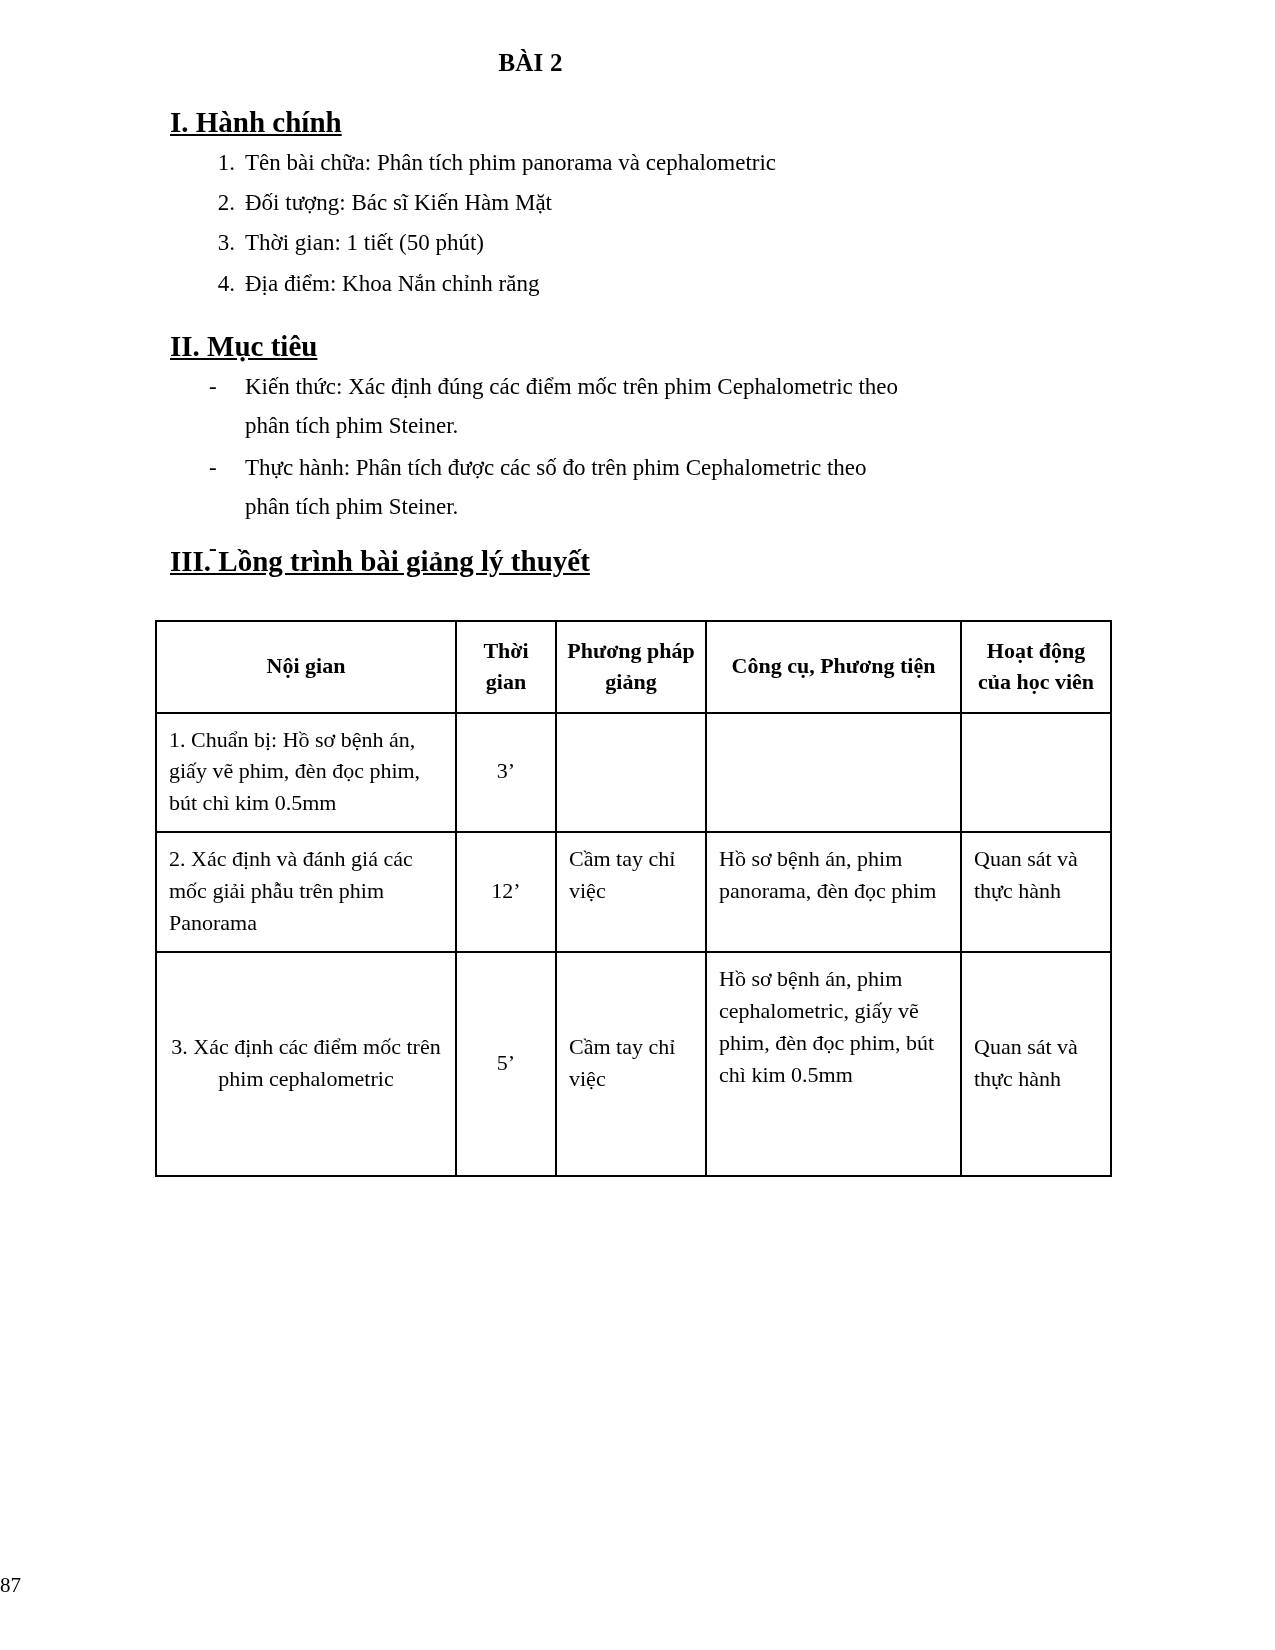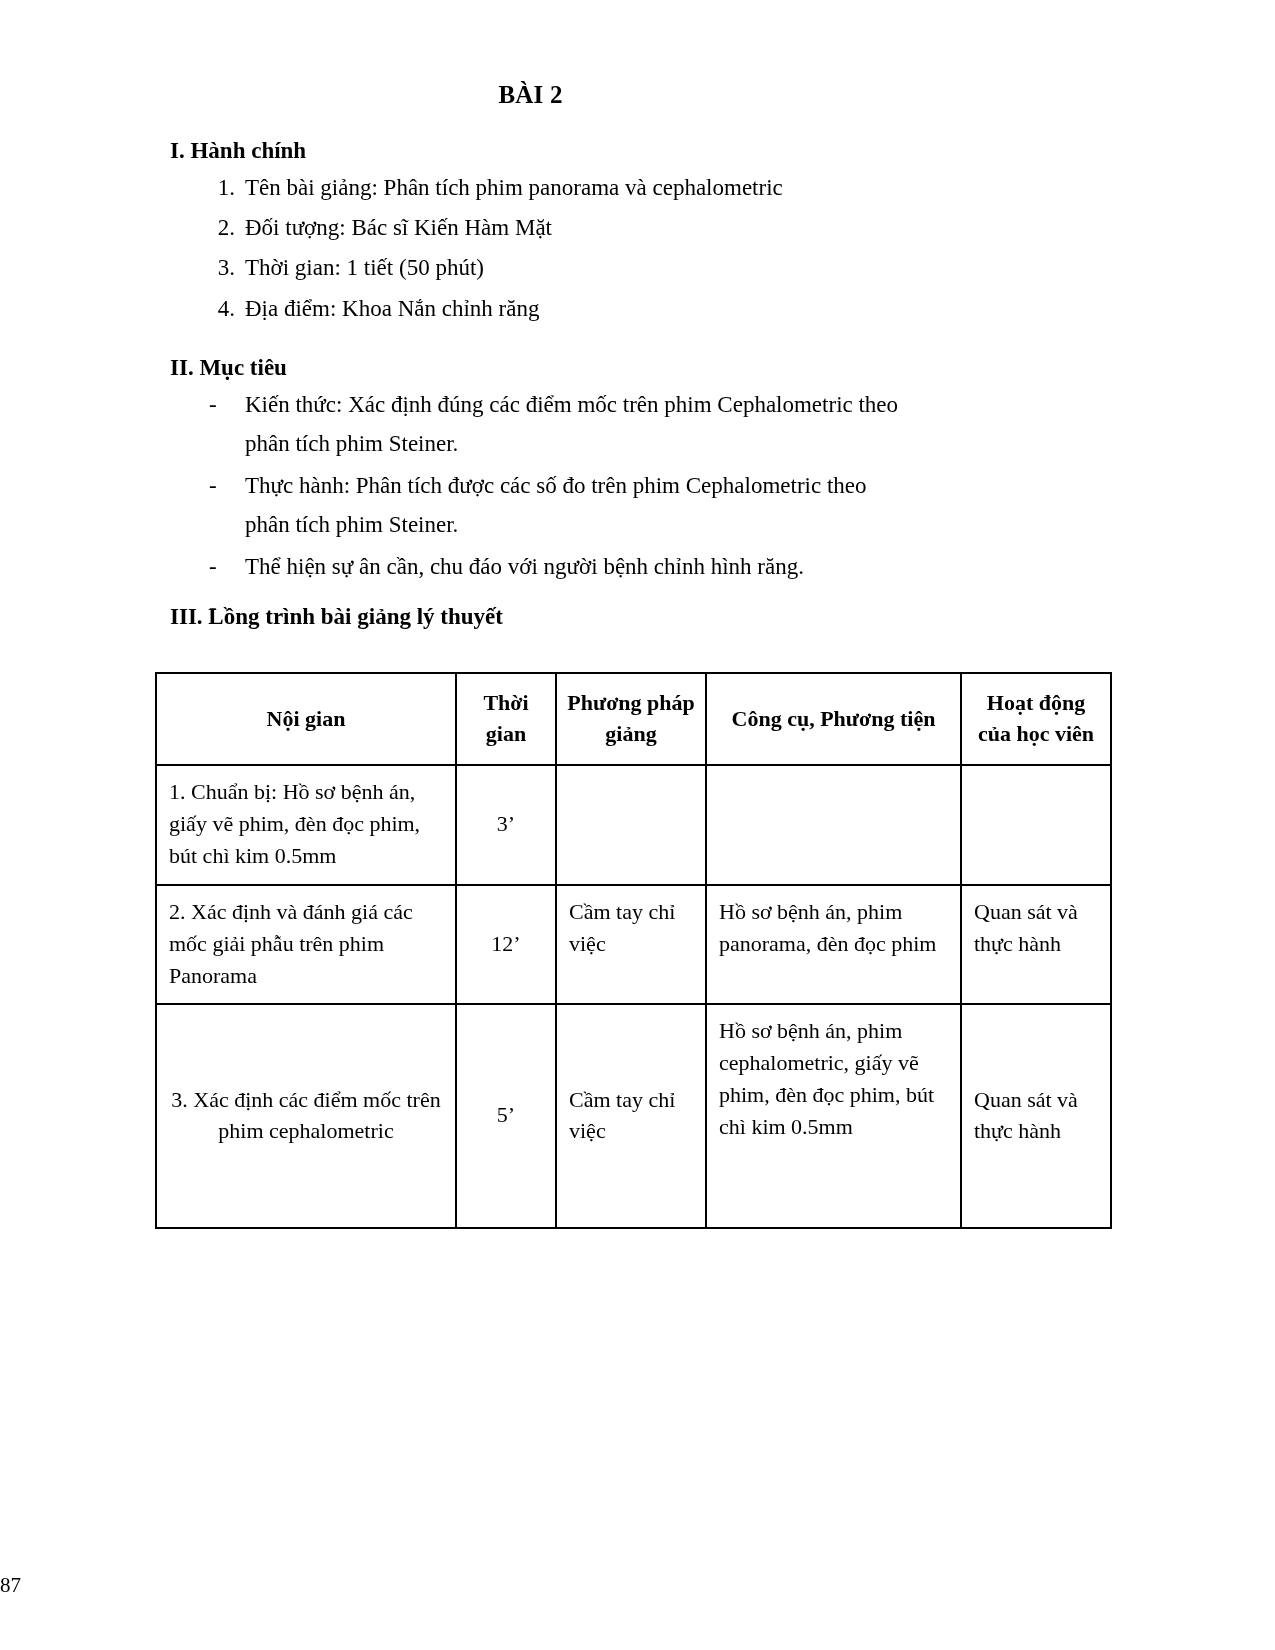--- a/index.html
+++ b/index.html
@@ -11,39 +11,40 @@
     width: 1275px;
     height: 1650px;
     font-family: "Liberation Serif", serif;
     color: #000000;
     position: relative;
   }
   .page {
     box-sizing: border-box;
     width: 1056px;
     height: 1650px;
-    padding: 78px 150px 40px 155px;
+    padding: 46px 150px 40px 155px;
     position: relative;
   }
   .doc-title {
     text-align: center;
     font-weight: bold;
     font-size: 25px;
     line-height: 1.35;
     letter-spacing: 0.2px;
   }
   .doc-title .line2 {
     display: block;
   }
   .section-heading {
     font-weight: bold;
-    font-size: 23px;
+    font-size: 29px;
     margin-top: 26px;
     margin-bottom: 4px;
     padding-left: 15px;
+    text-decoration: underline;
   }
   .section-heading.tight {
     margin-top: 18px;
   }
   ol.num-list {
     list-style: none;
     margin: 0;
     padding: 0 0 0 46px;
   }
   ol.num-list li {
@@ -123,21 +124,21 @@
 
   <div class="doc-title">
     <span>BÀI 2</span>
   </div>
 
   <div class="section-heading">I. Hành chính</div>
 
   <ol class="num-list">
     <li>
       <span class="marker">1.</span>
-      <span>Tên bài giảng: Phân tích phim panorama và cephalometric</span>
+      <span>Tên bài chữa: Phân tích phim panorama và cephalometric</span>
     </li>
     <li>
       <span class="marker">2.</span>
       <span>Đối tượng: Bác sĩ Kiến Hàm Mặt</span>
     </li>
     <li>
       <span class="marker">3.</span>
       <span>Thời gian: 1 tiết (50 phút)</span>
     </li>
     <li>
@@ -152,21 +153,20 @@
     <li>
       <span class="marker">-</span>
       <span>Kiến thức: Xác định đúng các điểm mốc trên phim Cephalometric theo phân tích phim Steiner.</span>
     </li>
     <li>
       <span class="marker">-</span>
       <span>Thực hành: Phân tích được các số đo trên phim Cephalometric theo phân tích phim Steiner.</span>
     </li>
     <li>
       <span class="marker">-</span>
-      <span>Thể hiện sự ân cần, chu đáo với người bệnh chỉnh hình răng.</span>
     </li>
     <li>
       <span class="marker">-</span>
     </li>
   </ul>
 
   <div class="section-heading tight">III. Lồng trình bài giảng lý thuyết</div>
 
   <table class="lesson-table">
     <colgroup>

